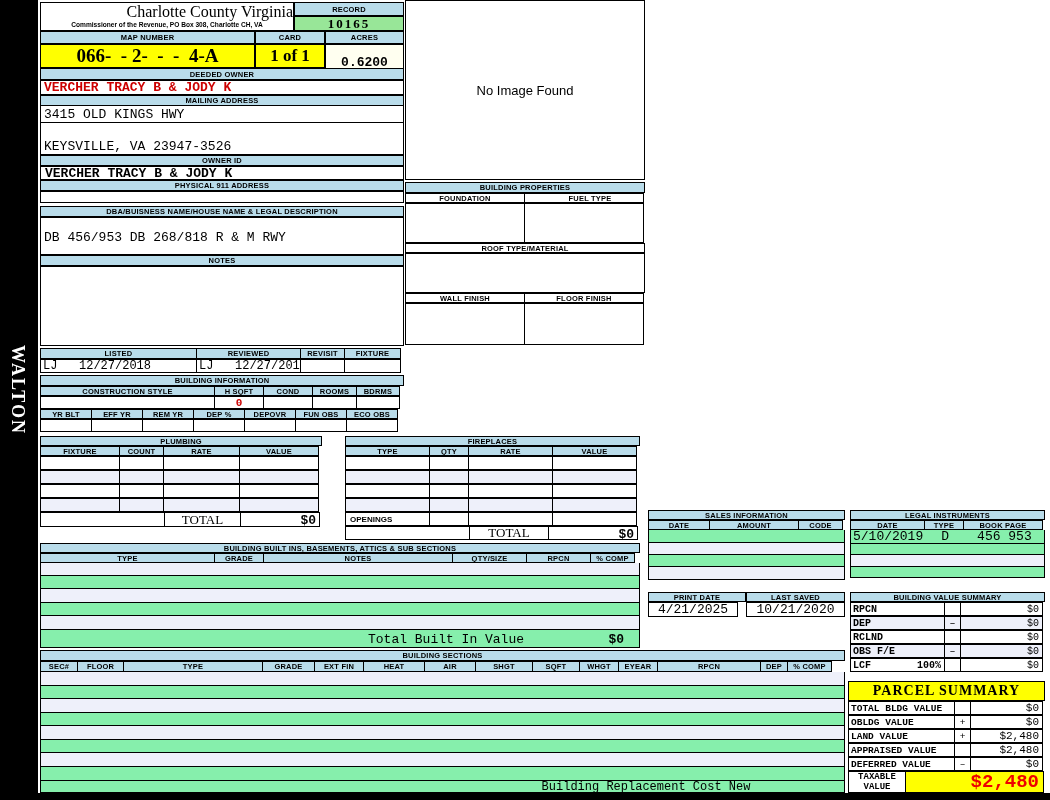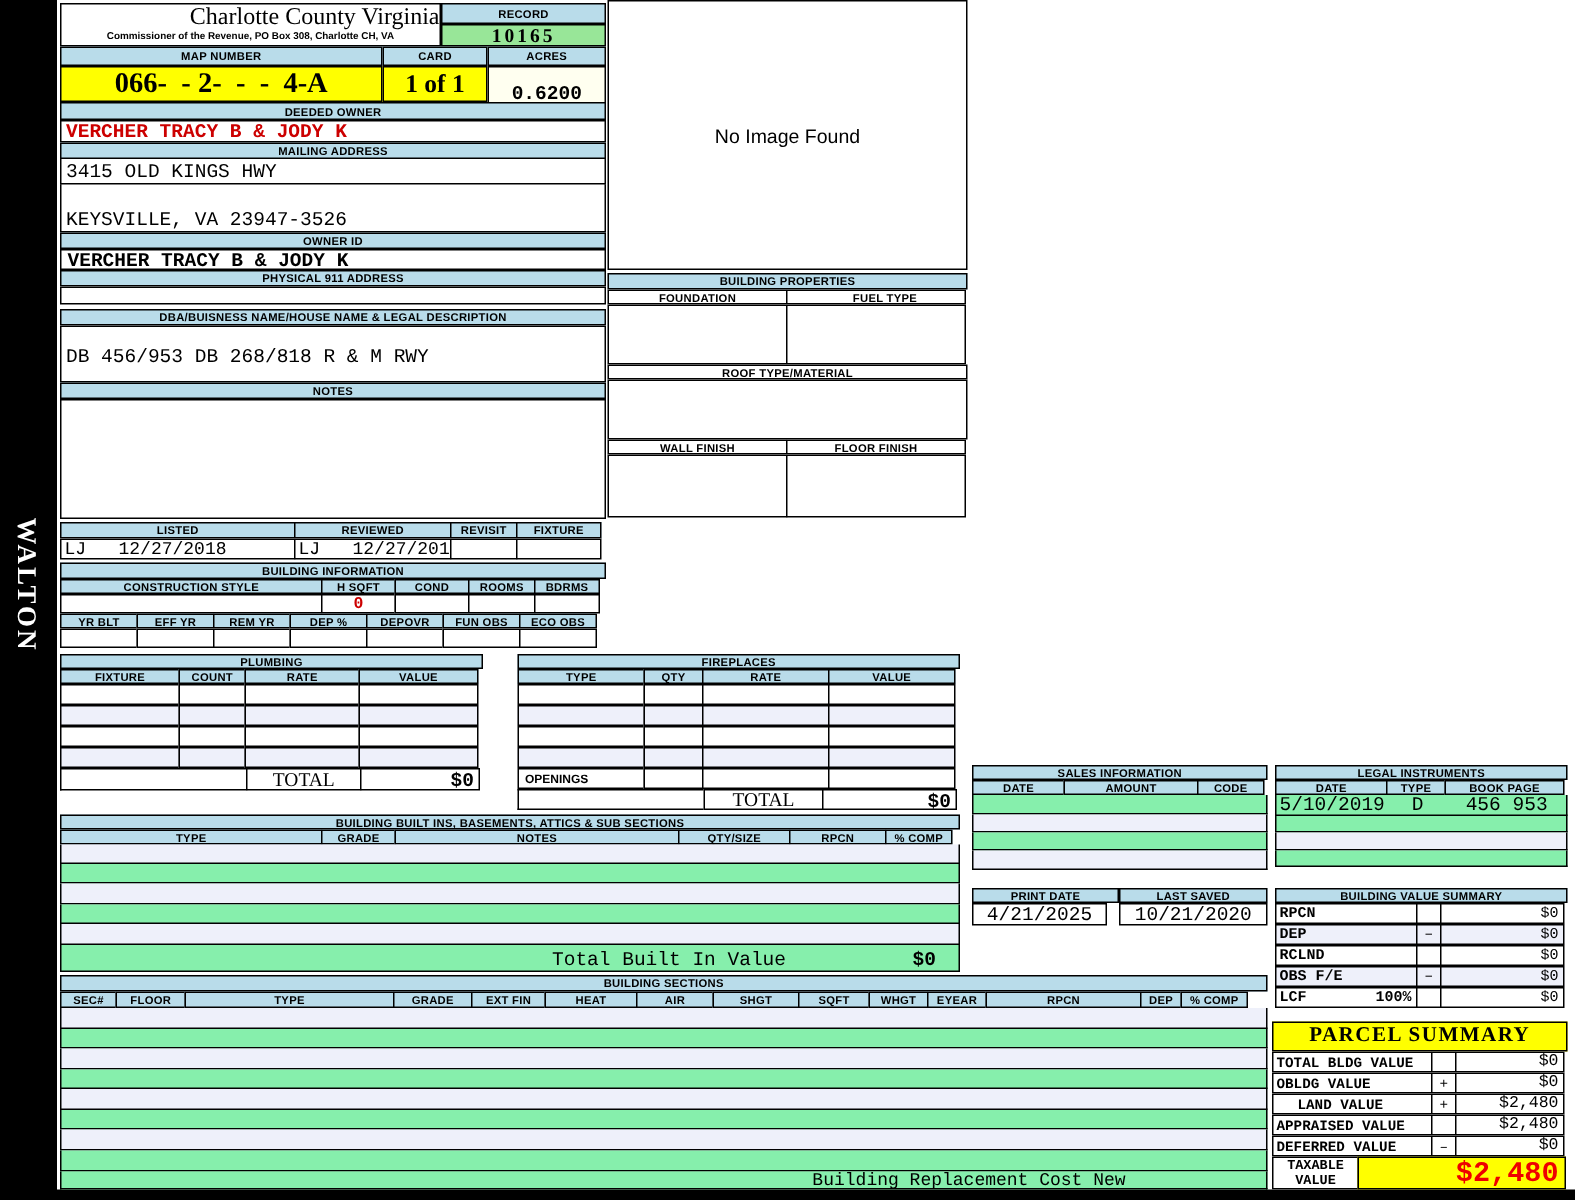--- a/index.html
+++ b/index.html
@@ -347,21 +347,21 @@
       <div class="cell flexl" style="width:107px;font-weight:bold;padding-left:2px;">TOTAL BLDG VALUE</div>
       <div class="cell flexc" style="width:17px;"></div>
       <div class="cell flexl" style="width:73px;font-size:11px;justify-content:flex-end;padding-right:3px;">$0</div>
     </div>
     <div class="row mono" style="height:14px;font-size:9.5px;">
       <div class="cell flexl" style="width:107px;font-weight:bold;padding-left:2px;">OBLDG VALUE</div>
       <div class="cell flexc" style="width:17px;">+</div>
       <div class="cell flexl" style="width:73px;font-size:11px;justify-content:flex-end;padding-right:3px;">$0</div>
     </div>
     <div class="row mono" style="height:14px;font-size:9.5px;">
-      <div class="cell flexl" style="width:107px;font-weight:bold;padding-left:16px;">LAND VALUE</div>
+      <div class="cell flexl" style="width:107px;font-weight:bold;padding-left:2px;">LAND VALUE</div>
       <div class="cell flexc" style="width:17px;">+</div>
       <div class="cell flexl" style="width:73px;font-size:11px;justify-content:flex-end;padding-right:3px;">$2,480</div>
     </div>
     <div class="row mono" style="height:14px;font-size:9.5px;">
       <div class="cell flexl" style="width:107px;font-weight:bold;padding-left:2px;">APPRAISED VALUE</div>
       <div class="cell flexc" style="width:17px;"></div>
       <div class="cell flexl" style="width:73px;font-size:11px;justify-content:flex-end;padding-right:3px;">$2,480</div>
     </div>
     <div class="row mono" style="height:14px;font-size:9.5px;">
       <div class="cell flexl" style="width:107px;font-weight:bold;padding-left:2px;">DEFERRED VALUE</div>

